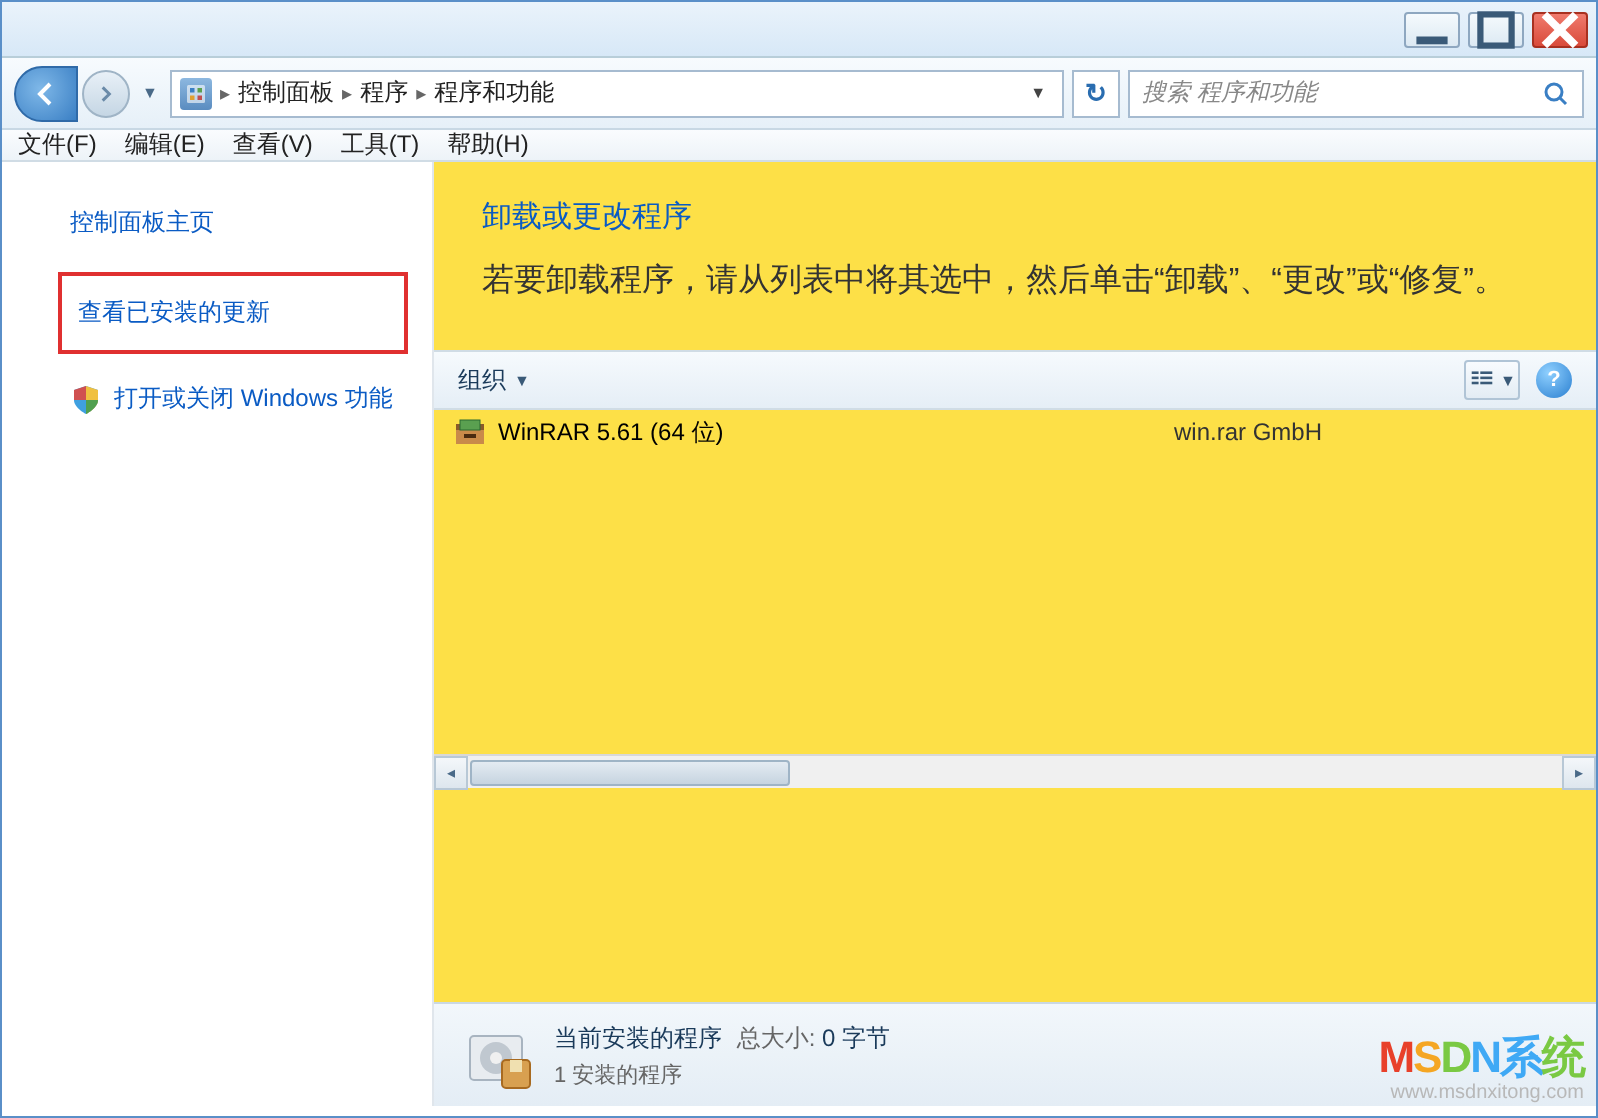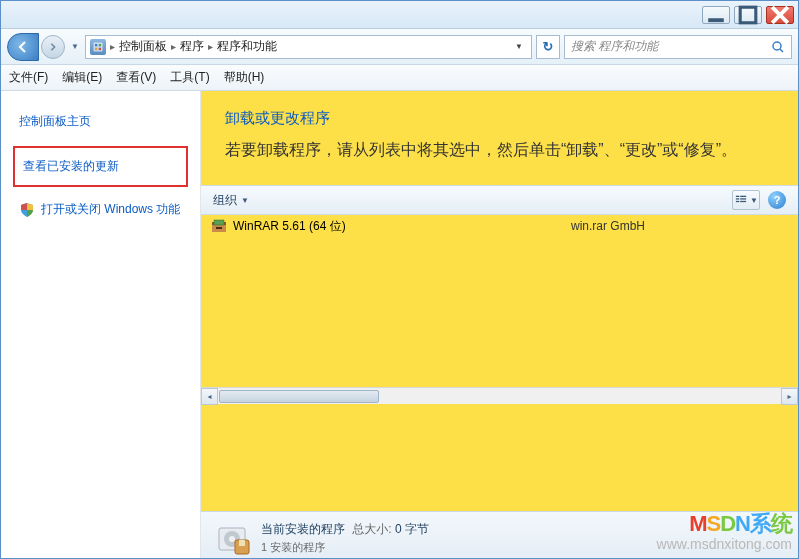--- a/index.html
+++ b/index.html
@@ -20,25 +20,25 @@
 .address { flex: 1; height: 24px; background: #fff; border: 1px solid #a6bbd0; display: flex; align-items: center; padding: 0 4px; gap: 4px; }
 .addr-icon { width: 16px; height: 16px; background: linear-gradient(#8db8e0, #5a8cc0); border-radius: 2px; display: flex; align-items: center; justify-content: center; font-size: 9px; color: #fff; }
 .addr-seg { color: #222; }
 .addr-sep { color: #666; font-size: 10px; }
 .addr-dd { margin-left: auto; color: #444; font-size: 8px; padding: 0 4px; }
 .refresh { width: 24px; height: 24px; border: 1px solid #a6bbd0; background: #fff; display: flex; align-items: center; justify-content: center; color: #2a6db0; font-size: 13px; font-weight: bold; }
 .search { width: 228px; height: 24px; border: 1px solid #a6bbd0; background: #fff; display: flex; align-items: center; padding: 0 6px; gap: 4px; color: #888; font-style: italic; }
 .search-icon { width: 14px; height: 14px; margin-left: auto; }
 
 
-.menubar { height: 26px; background: linear-gradient(#fafcfe, #edf3f8); border-bottom: 1px solid #d0dce5; display: flex; align-items: center; padding: 0 8px; gap: 14px; color: #222; }
+.menubar { height: 16px; background: linear-gradient(#fafcfe, #edf3f8); border-bottom: 1px solid #d0dce5; display: flex; align-items: center; padding: 0 8px; gap: 14px; color: #222; }
 .menubar span { cursor: default; }
 
 
-.body { display: flex; height: 472px; }
+.body { display: flex; height: 472px; padding-left: 16px; }
 
 
 .sidebar { width: 200px; background: #fff; border-right: 1px solid #e0e6ec; padding: 14px 12px; }
 .side-link { color: #0a5bc4; margin: 8px 6px 16px 6px; cursor: pointer; }
 .side-link.highlighted { border: 2px solid #e03030; padding: 10px 8px; margin: 4px 0 14px 0; }
 .side-link.with-icon { display: flex; align-items: center; gap: 6px; margin-top: 4px; }
 .shield-icon { width: 16px; height: 16px; }
 
 
 .main { flex: 1; display: flex; flex-direction: column; background: #fde047; }
@@ -81,21 +81,21 @@
 
 
 .watermark { position: absolute; right: 6px; bottom: 6px; text-align: right; font-family: Arial, sans-serif; pointer-events: none; }
 .wm1 { font-size: 22px; font-weight: 900; letter-spacing: -1px; text-align: right; }
 .wm1 .c1 { color: #e8402a; }
 .wm1 .c2 { color: #f5a623; }
 .wm1 .c3 { color: #7ac943; }
 .wm1 .c4 { color: #3fa9f5; }
 .wm1 .c5 { color: #3fa9f5; }
 .wm1 .c6 { color: #7ac943; }
-.wm2 { font-size: 14px; color: #b8b8b8; margin-top: -3px; }
+.wm2 { font-size: 10px; color: #b8b8b8; margin-top: -3px; }
 </style>
 </head>
 <body>
 
 <div class="titlebar">
   <div class="win-btn">
     <svg viewBox="0 0 10 10">
         <line x1="2" y1="7" x2="8" y2="7" stroke="#3a5a78" stroke-width="1.5"></line>
       </svg>
   </div>

